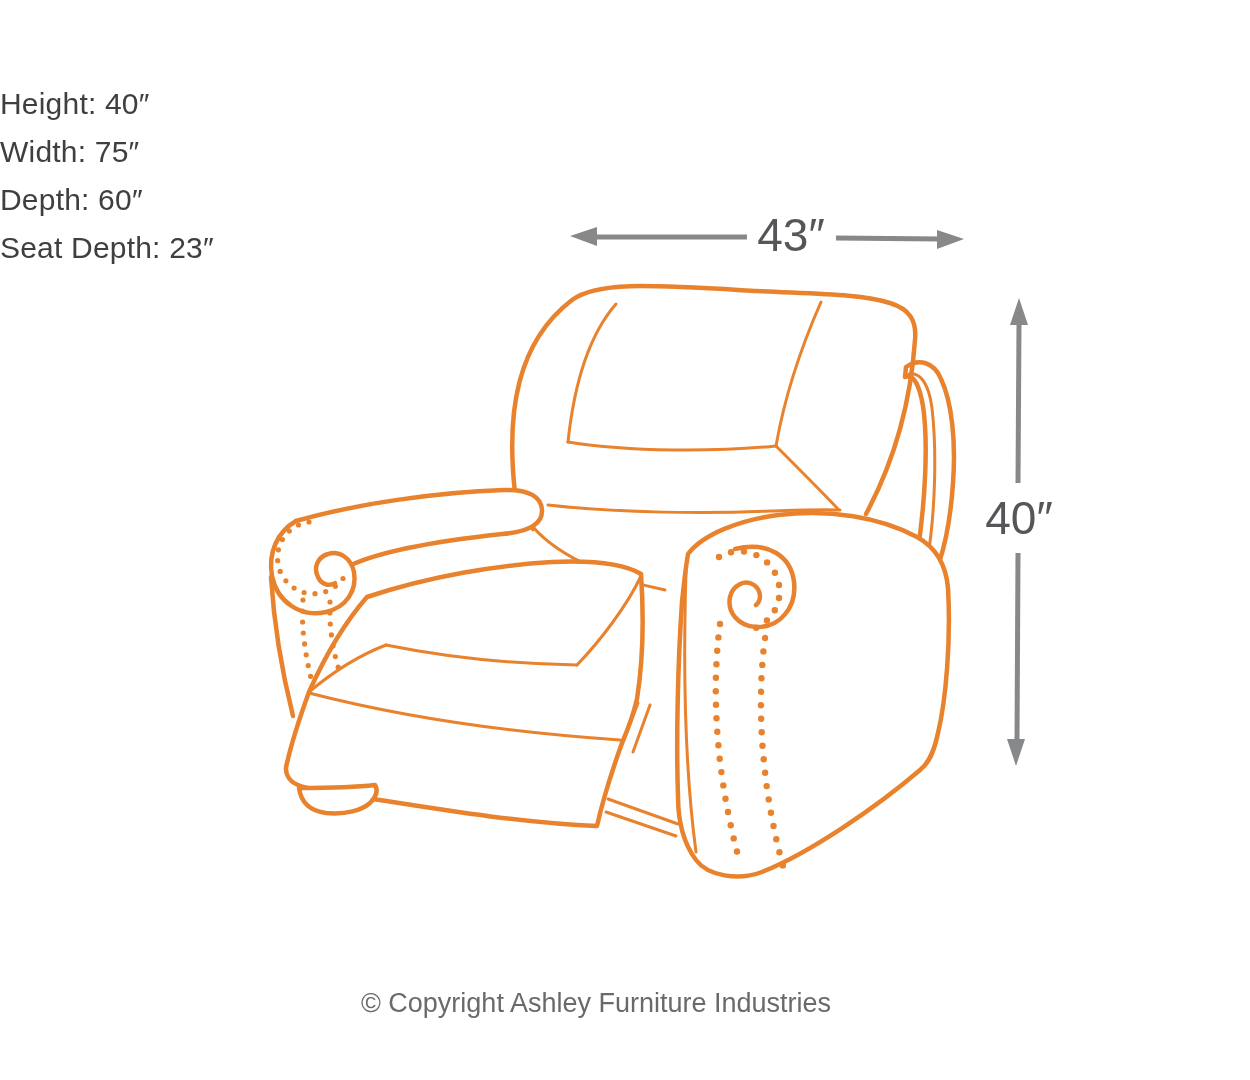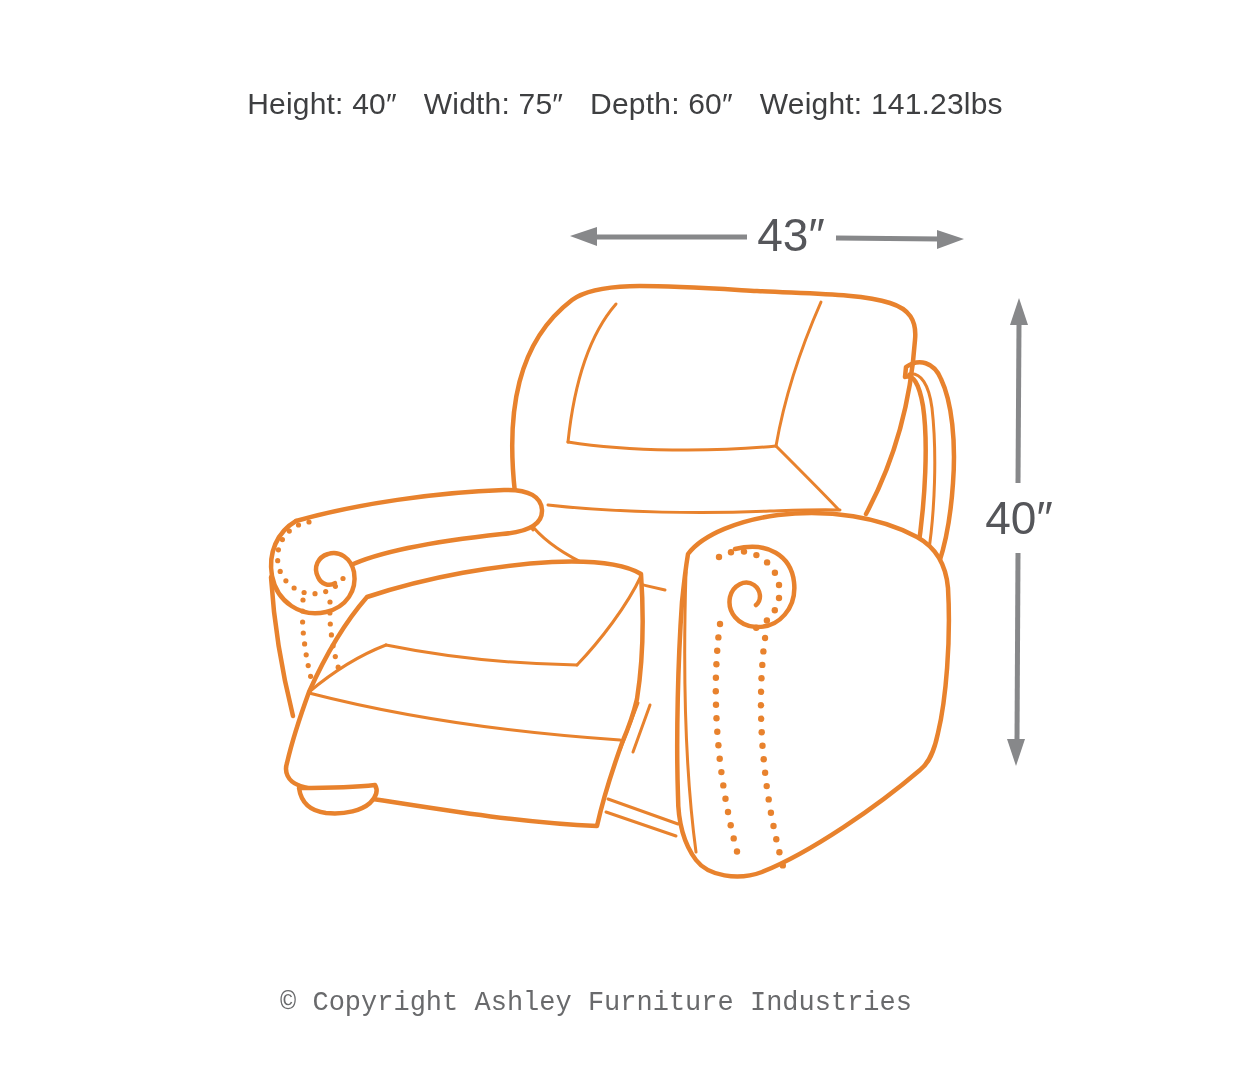--- a/index.html
+++ b/index.html
@@ -6,54 +6,54 @@
   .canvas{
     position:relative;
     width:1250px;height:1080px;
     background:#ffffff;
     overflow:hidden;
     font-family:"Liberation Sans", sans-serif;
   }
   .spec-row{
     position:absolute;
     top:87px;left:0;width:1250px;
-    display:flex;justify-content:center;gap:27px;
+    display:flex;justify-content:flex-start;gap:14px;
     font-size:30px;line-height:34px;
     color:#3e3f41;
     letter-spacing:0.2px;
     white-space:nowrap;
+    flex-direction:column;
   }
   .illustration{position:absolute;left:0;top:0;}
   .copyright{
     position:absolute;
     top:988px;left:0;width:1192px;
     text-align:center;
     font-size:27px;
     color:#696a6c;
-    font-family:Liberation Mono, monospace;
   }
   .chair{stroke:#e8822d;fill:none;stroke-linecap:round;stroke-linejoin:round;}
   .outline{stroke-width:4.5;}
   .seam{stroke-width:3;}
   .whitefill{fill:#ffffff;}
   .dot-guide{stroke:none;fill:none;}
   .dim-line{stroke:#87888a;stroke-width:5;fill:none;}
   .dim-head{fill:#87888a;stroke:none;}
   .dim-label{font-family:"Liberation Sans",sans-serif;font-size:46px;}
 </style>
 </head>
 <body>
 
 <div class="canvas">
 
   <div class="spec-row">
     <span>Height: 40″</span>
     <span>Width: 75″</span>
     <span>Depth: 60″</span>
-    <span>Weight: 141.23lbs</span>
+    <span>Seat Depth: 23″</span>
   </div>
 
   <svg class="illustration" width="1250" height="1080" viewBox="0 0 1250 1080">
 
     <g>
 
       <g>
         <path class="chair outline whitefill" d="M 906,367 C 919,358 934,362 941,379
           C 952,402 956,442 953,483 C 951,513 946,542 939,563
           L 917,556 C 926,498 928,440 923,406 C 919,383 913,374 905,377 Z"></path>

